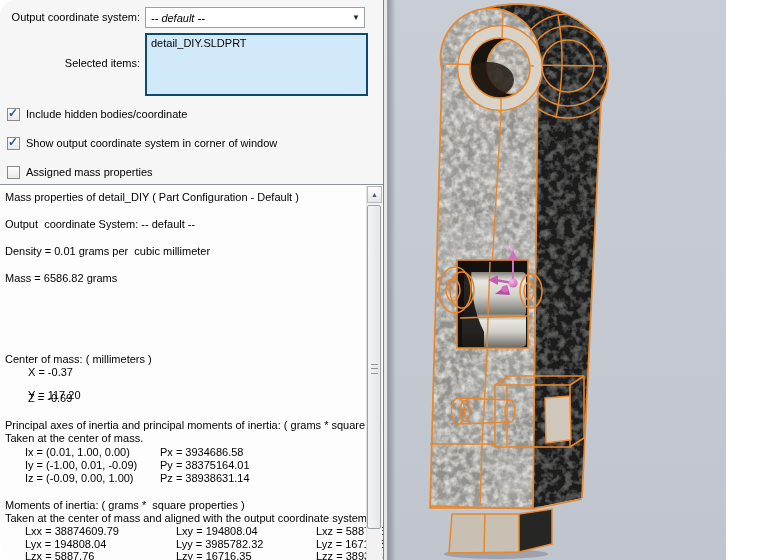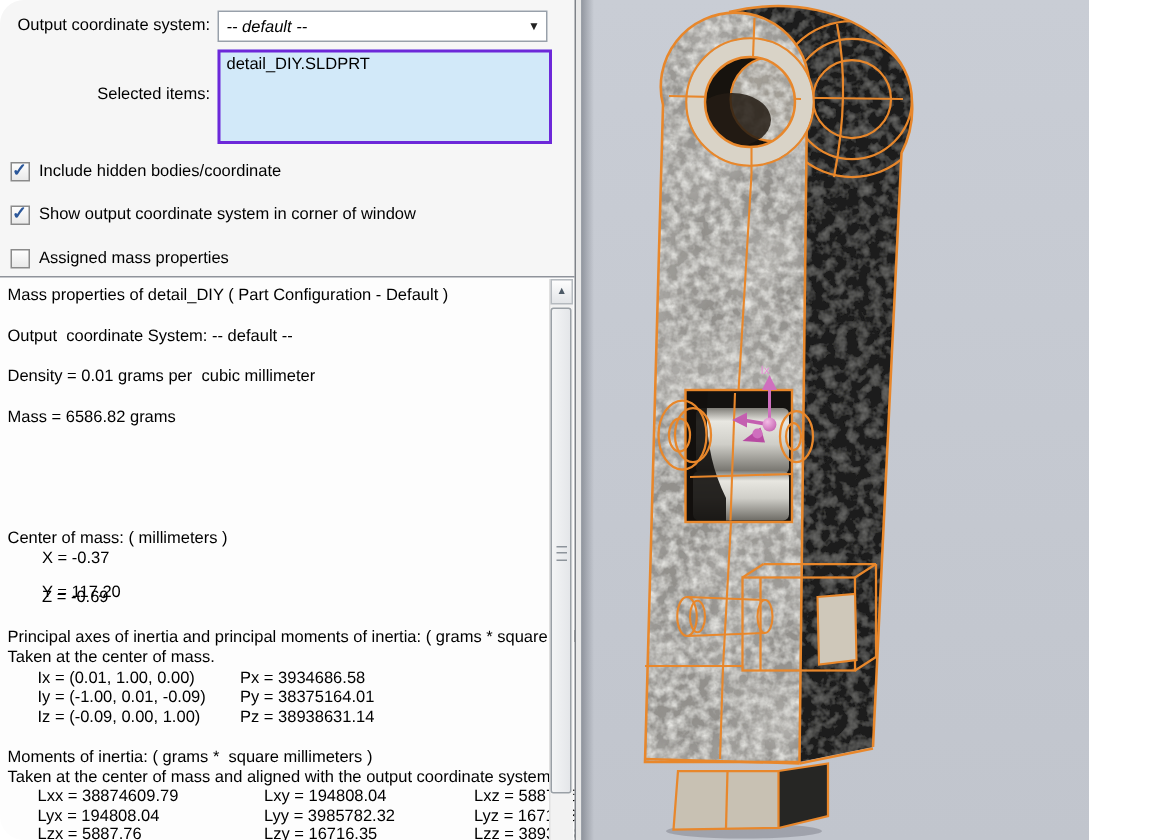--- a/index.html
+++ b/index.html
@@ -8,21 +8,21 @@
 
   
   .panel-top{position:absolute;left:0;top:0;width:383px;height:184px;background:#f6f6f6;}
   .lbl{position:absolute;white-space:nowrap;}
   .lbl-right{text-align:right;}
   .dropdown{position:absolute;left:145px;top:7px;width:220px;height:21px;background:#fff;
             border:1px solid #98a0aa;box-sizing:border-box;display:flex;align-items:center;}
   .dropdown .val{flex:1;padding-left:5px;white-space:nowrap;overflow:hidden;font-style:italic;}
   .dropdown .arr{width:16px;text-align:center;font-size:8px;color:#222;}
   .listbox{position:absolute;left:145px;top:33px;width:223px;height:63px;background:#d2e9f9;
-           border:2px solid #6d28d9;box-sizing:border-box;overflow:hidden;}
+           border:2px solid #0c4a6e;box-sizing:border-box;overflow:hidden;}
   .listbox .item{padding:2px 0 0 4px;white-space:nowrap;}
   .cbrow{position:absolute;left:7px;display:flex;align-items:center;height:14px;}
   .cb{width:13px;height:13px;border:1px solid #8b8b8b;background:linear-gradient(#fefefe,#e9e9e9);
       box-sizing:border-box;position:relative;flex:none;}
   .cb .tick{position:absolute;left:0px;top:-3px;font-size:12px;font-weight:bold;color:#2b579a;}
   .cbrow .cblabel{margin-left:6px;white-space:nowrap;}
 
   
   .results{position:absolute;left:0;top:184px;width:383px;height:376px;background:#fdfdfd;
            border-top:1px solid #8f939b;box-sizing:border-box;overflow:hidden;}
@@ -109,21 +109,21 @@
       <span class="c3">Px = 3934686.58</span>
     </div>
     <div class="ln row" style="top:274px">
       <span class="c1">Iy = (-1.00, 0.01, -0.09)</span>
       <span class="c3">Py = 38375164.01</span>
     </div>
     <div class="ln row" style="top:287px">
       <span class="c1">Iz = (-0.09, 0.00, 1.00)</span>
       <span class="c3">Pz = 38938631.14</span>
     </div>
-    <div class="ln" style="top:314px">Moments of inertia: ( grams *  square millimeters )</div>
+    <div class="ln" style="top:314px">Moments of inertia: ( grams *  square properties )</div>
     <div class="ln" style="top:327px">Taken at the center of mass and aligned with the output coordinate system.</div>
     <div class="ln row" style="top:340px">
       <span class="c1">Lxx = 38874609.79</span>
       <span class="c2">Lxy = 194808.04</span>
       <span class="c3">Lxz = 5887.76</span>
     </div>
     <div class="ln row" style="top:353px">
       <span class="c1">Lyx = 194808.04</span>
       <span class="c2">Lyy = 3985782.32</span>
       <span class="c3">Lyz = 16716.35</span>

